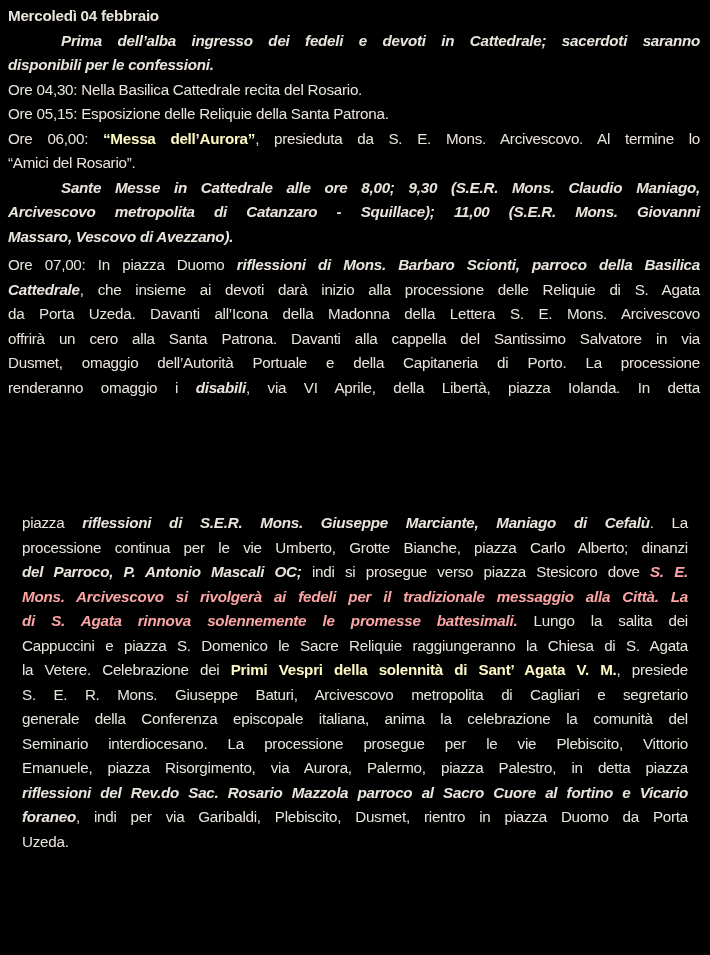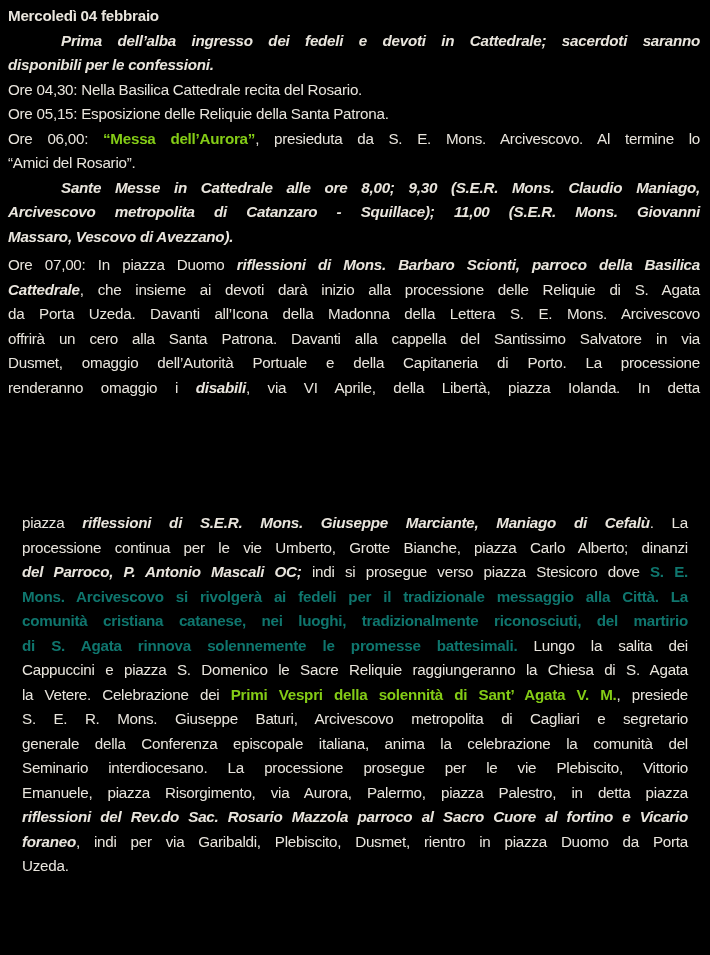--- a/index.html
+++ b/index.html
@@ -49,22 +49,22 @@
   }
   .line.indent {
     padding-left: 53px;
   }
   .heading {
     font-weight: bold;
     text-align-last: left;
   }
   .gap { height: 4px; }
   i, .it { font-style: italic; font-weight: bold; }
-  b, .bd { font-weight: bold; color: #84cc16; }
-  .bi { font-weight: bold; color: #0f766e; }
+  b, .bd { font-weight: bold; color: #fef9c3; }
+  .bi { font-weight: bold; font-style: italic; color: #fca5a5; }
 </style>
 </head>
 <body>
 
 <div class="page">
 
   <div class="section" id="sec-top">
     <div class="line heading">
       <span>Mercoledì 04 febbraio</span>
     </div>
@@ -84,21 +84,20 @@
     <div class="line"><span>offrirà un cero alla Santa Patrona. Davanti alla cappella del Santissimo Salvatore in via</span></div>
     <div class="line"><span>Dusmet, omaggio dell’Autorità Portuale e della Capitaneria di Porto. La processione</span></div>
     <div class="line"><span>renderanno omaggio i </span><span class="it">disabili</span><span>, via VI Aprile, della Libertà, piazza Iolanda. In detta</span></div>
   </div>
 
   <div class="section" id="sec-bottom">
     <div class="line"><span>piazza </span><span class="it">riflessioni di S.E.R. Mons. Giuseppe Marciante, Maniago di Cefalù</span><span>. La</span></div>
     <div class="line"><span>processione continua per le vie Umberto, Grotte Bianche, piazza Carlo Alberto; dinanzi</span></div>
     <div class="line"><span class="it">del Parroco, P. Antonio Mascali OC;</span><span>  indi si prosegue verso piazza Stesicoro dove </span><span class="bi">S. E.</span></div>
     <div class="line"><span class="bi">Mons. Arcivescovo si rivolgerà ai fedeli per il tradizionale messaggio alla Città. La</span></div>
-    <div class="line"><span class="bi">comunità cristiana catanese, nei luoghi, tradizionalmente riconosciuti, del martirio</span></div>
     <div class="line"><span class="bi">di S. Agata rinnova solennemente le promesse battesimali.</span><span> Lungo la salita dei</span></div>
     <div class="line"><span>Cappuccini e piazza S. Domenico le Sacre Reliquie raggiungeranno la Chiesa di S. Agata</span></div>
     <div class="line"><span>la Vetere. Celebrazione dei </span><span class="bd">Primi Vespri della solennità di Sant’ Agata V. M.</span><span>, presiede</span></div>
     <div class="line"><span>S. E. R. Mons. Giuseppe Baturi, Arcivescovo metropolita di Cagliari e segretario</span></div>
     <div class="line"><span>generale della Conferenza episcopale italiana, anima la celebrazione la comunità del</span></div>
     <div class="line"><span>Seminario interdiocesano. La processione prosegue per le vie Plebiscito, Vittorio</span></div>
     <div class="line"><span>Emanuele, piazza Risorgimento, via Aurora, Palermo, piazza Palestro, in detta piazza</span></div>
     <div class="line"><span class="it">riflessioni del Rev.do Sac. Rosario Mazzola parroco al Sacro Cuore al fortino e Vicario</span></div>
     <div class="line"><span class="it">foraneo</span><span>, indi per via Garibaldi, Plebiscito, Dusmet, rientro in piazza Duomo da Porta</span></div>
     <div class="line last"><span>Uzeda.</span></div>

